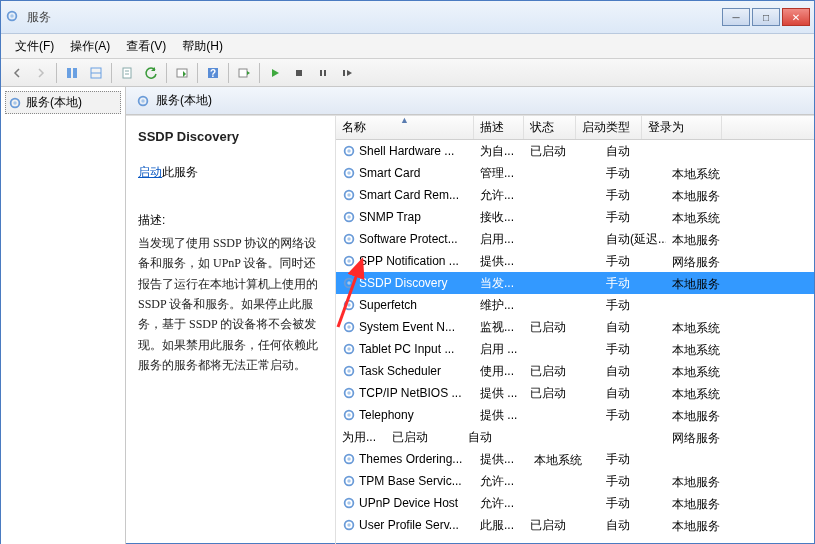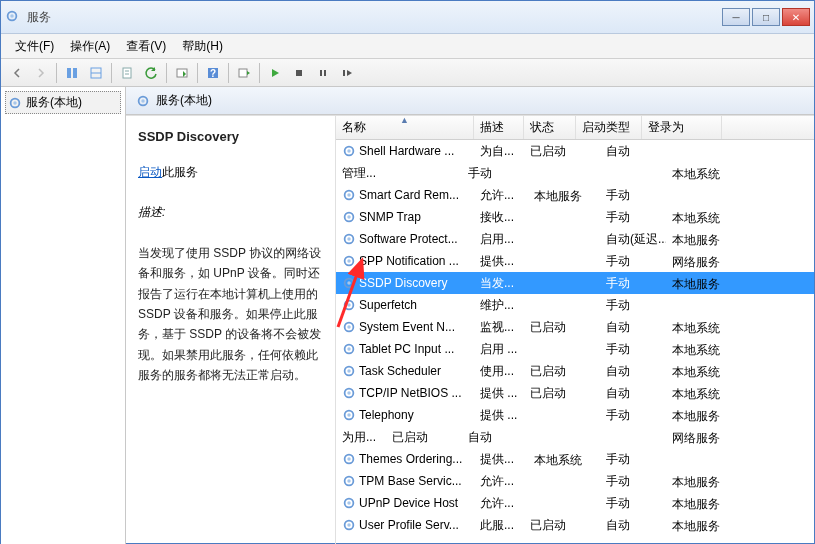--- a/index.html
+++ b/index.html
@@ -17,24 +17,24 @@
 .tbtn { width: 22px; height: 22px; margin: 0 1px; border: 1px solid transparent; display: flex; align-items: center; justify-content: center; cursor: pointer; }
 .tsep { width: 1px; height: 20px; background: #c0c0c0; margin: 0 3px; }
 .content { display: flex; height: calc(100% - 78px); }
 .leftpane { width: 125px; border-right: 1px solid #c8c8c8; background: #fff; padding: 4px; }
 .leftpane .node { display: flex; align-items: center; gap: 4px; padding: 2px; border: 1px dotted #888; background: #f2f2f2; }
 .rightpane { flex: 1; display: flex; flex-direction: column; }
 .rp-header { height: 28px; background: linear-gradient(#f2f6fc, #e1e9f4); border-bottom: 1px solid #c8c8c8; display: flex; align-items: center; padding-left: 10px; gap: 6px; }
 .rp-body { flex: 1; display: flex; border-top: 1px solid #e0e0e0; }
 .detail { width: 210px; padding: 10px 12px; border-right: 1px solid #e0e0e0; font-size: 12px; line-height: 1.7; }
 .detail .svcname { font-weight: bold; margin-bottom: 14px; font-size: 13px; color: #222; }
-.detail .linkline { margin-bottom: 20px; }
+.detail .linkline { margin-bottom: 28px; }
 .detail a { color: #0a58c2; text-decoration: underline; cursor: pointer; }
-.detail .desc-label { margin-bottom: 20px; font-style: italic; }
-.detail .desc-text { color: #222; }
+.detail .desc-label { margin-bottom: 2px; }
+.detail .desc-text { color: #222; font-family: Liberation Serif, serif; }
 .list { flex: 1; position: relative; overflow: hidden; }
 .list-header { display: flex; background: linear-gradient(#fdfdfd, #efefef); border-bottom: 1px solid #d0d0d0; height: 24px; }
 .list-header .col { padding: 4px 6px; font-size: 12px; border-right: 1px solid #e0e0e0; display: flex; align-items: center; }
 .col-name { width: 138px; position: relative; }
 .col-desc { width: 50px; }
 .col-status { width: 52px; }
 .col-startup { width: 66px; }
 .col-logon { width: 80px; }
 .sort-arrow { position: absolute; left: 50%; top: -1px; transform: translateX(-50%); font-size: 9px; color: #5a7cb0; }
 .list-body { overflow: hidden; }
@@ -213,20 +213,27 @@
                       <circle cx="8" cy="8" r="2" fill="#a7c6ea"></circle>
                     </svg></span>
                   <span>Shell Hardware ...</span>
                 </div>
                 <div class="cell desc">为自...</div>
                 <div class="cell status">已启动</div>
                 <div class="cell startup">自动</div>
                 <div class="cell logon">本地系统</div>
               </div>
               <div class="row">
+                <div class="cell name">
+                  <span class="gear-icon"><svg viewBox="0 0 16 16">
+                      <circle cx="8" cy="8" r="5" fill="none" stroke="#6a9bd8" stroke-width="2"></circle>
+                      <circle cx="8" cy="8" r="2" fill="#a7c6ea"></circle>
+                    </svg></span>
+                  <span>Smart Card</span>
+                </div>
                 <div class="cell desc">管理...</div>
                 <div class="cell status"></div>
                 <div class="cell startup">手动</div>
                 <div class="cell logon">本地服务</div>
               </div>
               <div class="row">
                 <div class="cell name">
                   <span class="gear-icon"><svg viewBox="0 0 16 16">
                       <circle cx="8" cy="8" r="5" fill="none" stroke="#6a9bd8" stroke-width="2"></circle>
                       <circle cx="8" cy="8" r="2" fill="#a7c6ea"></circle>

